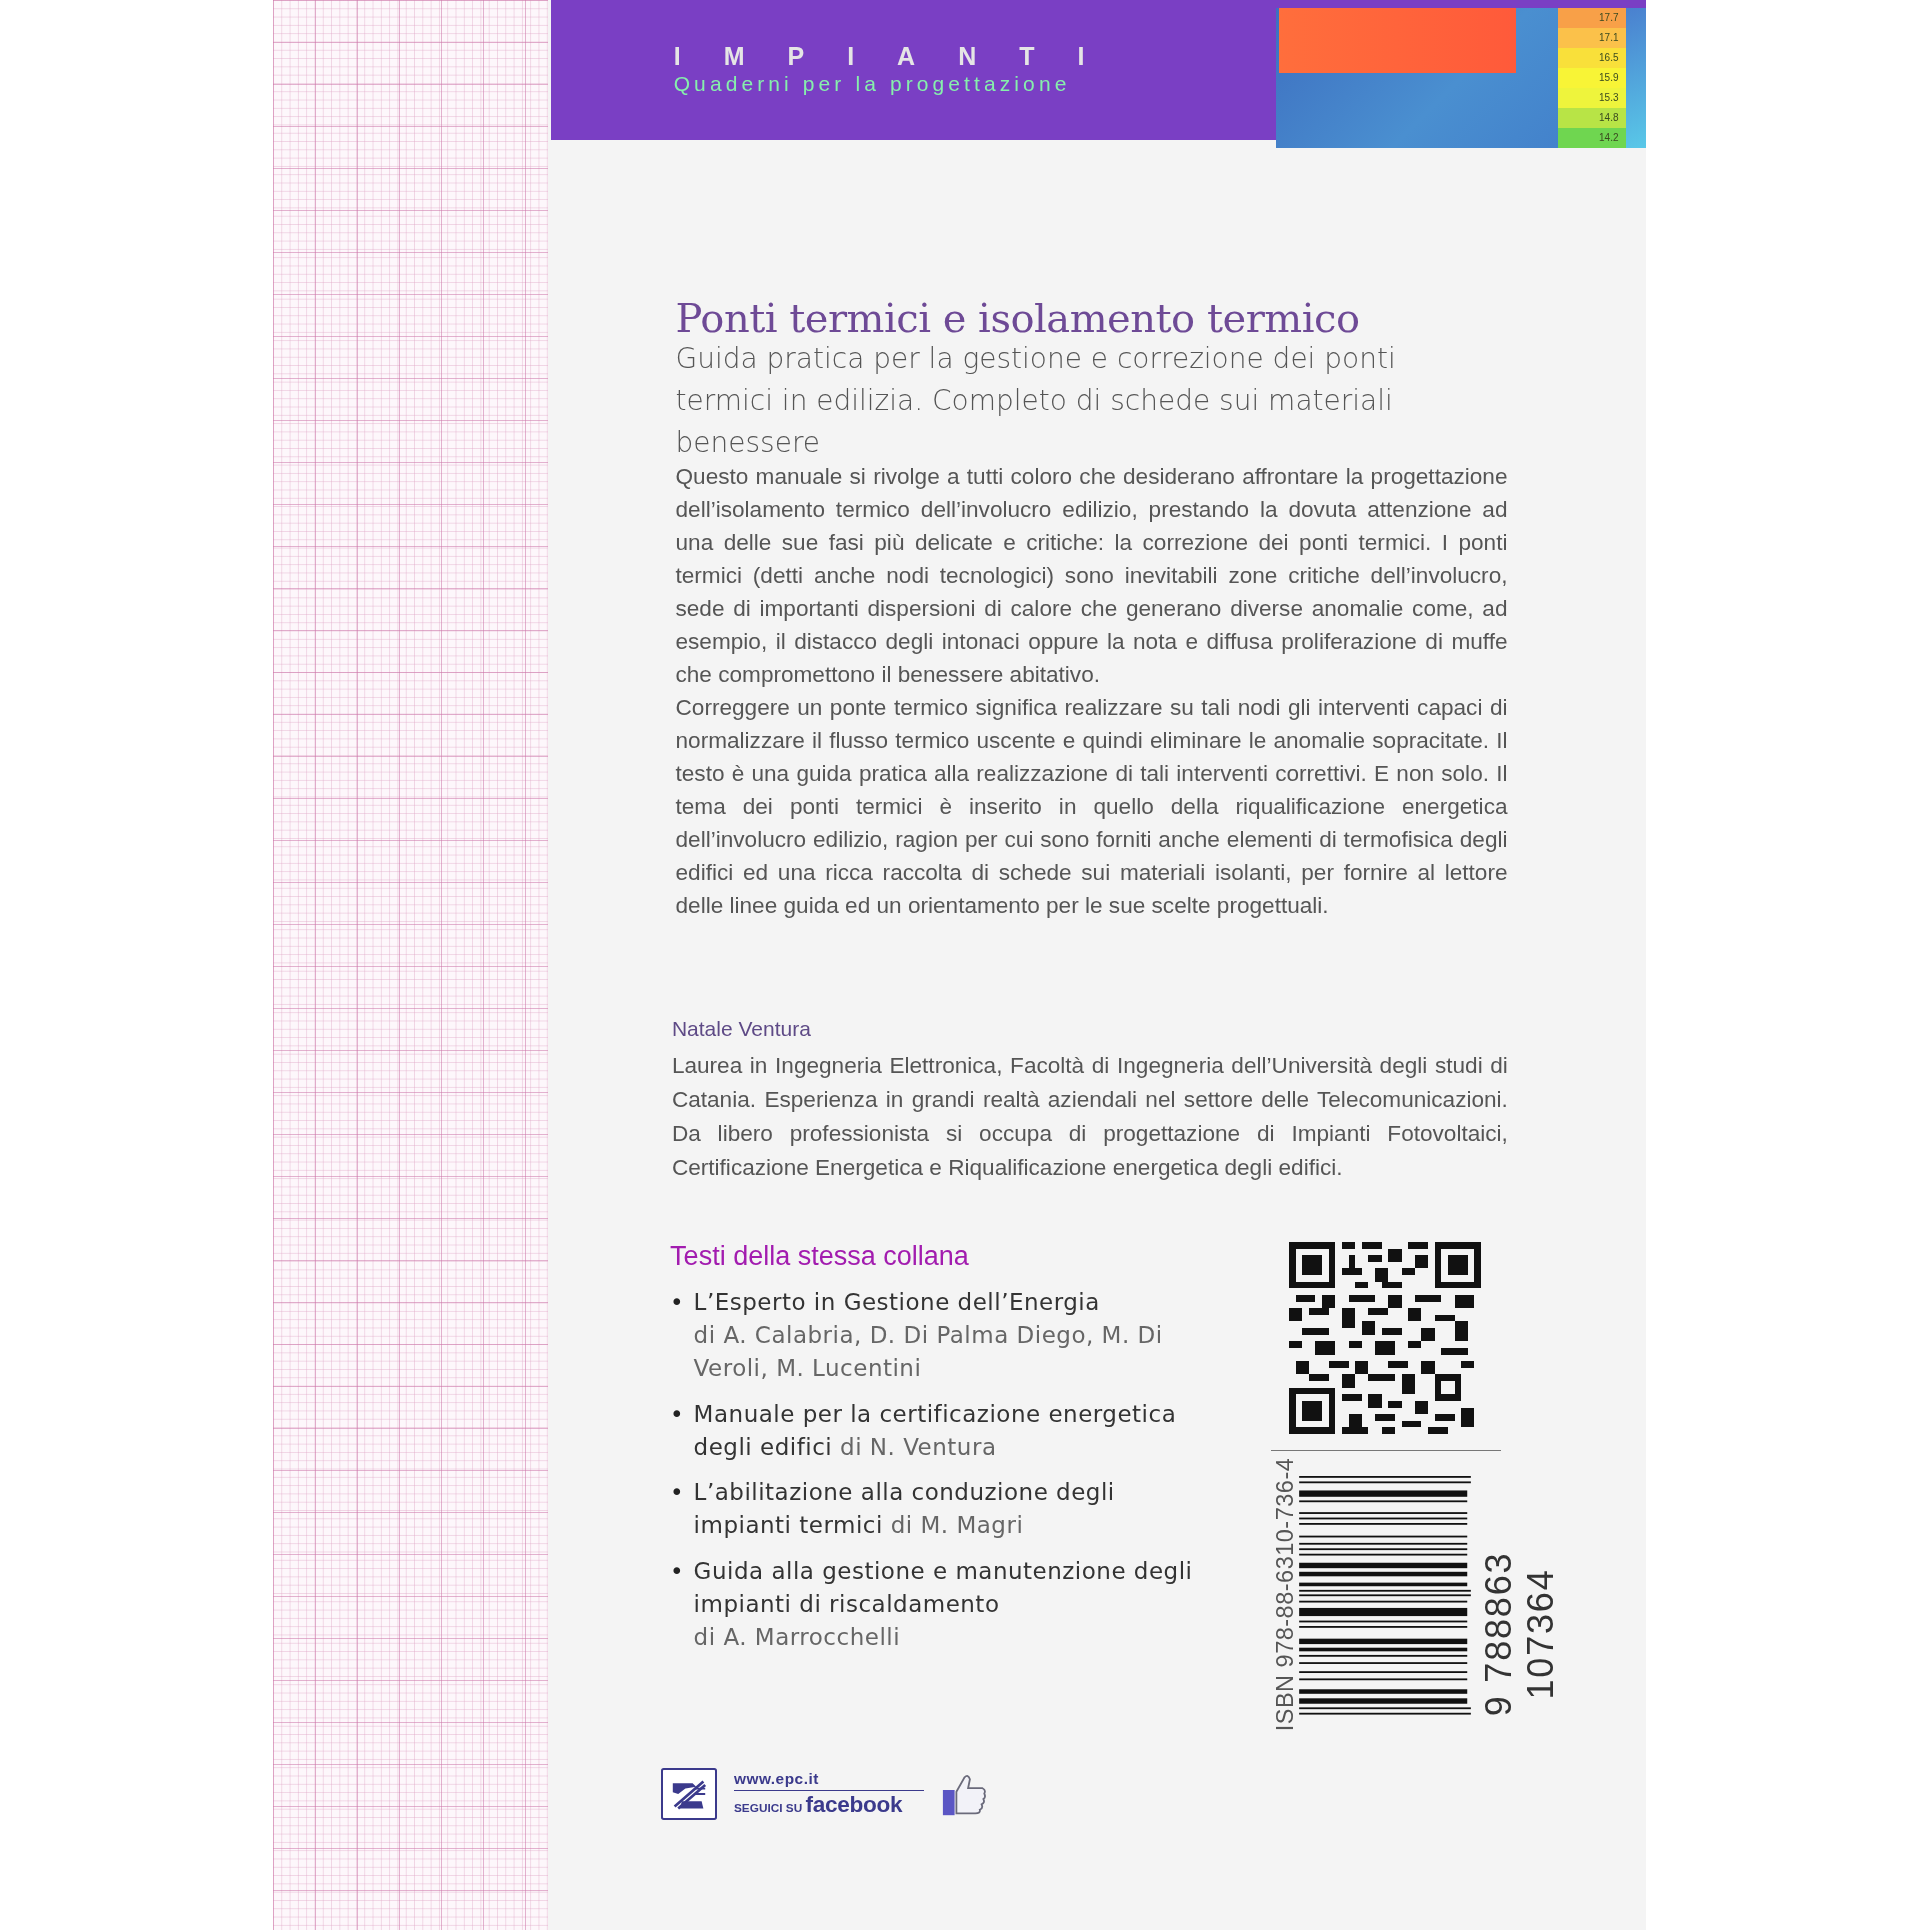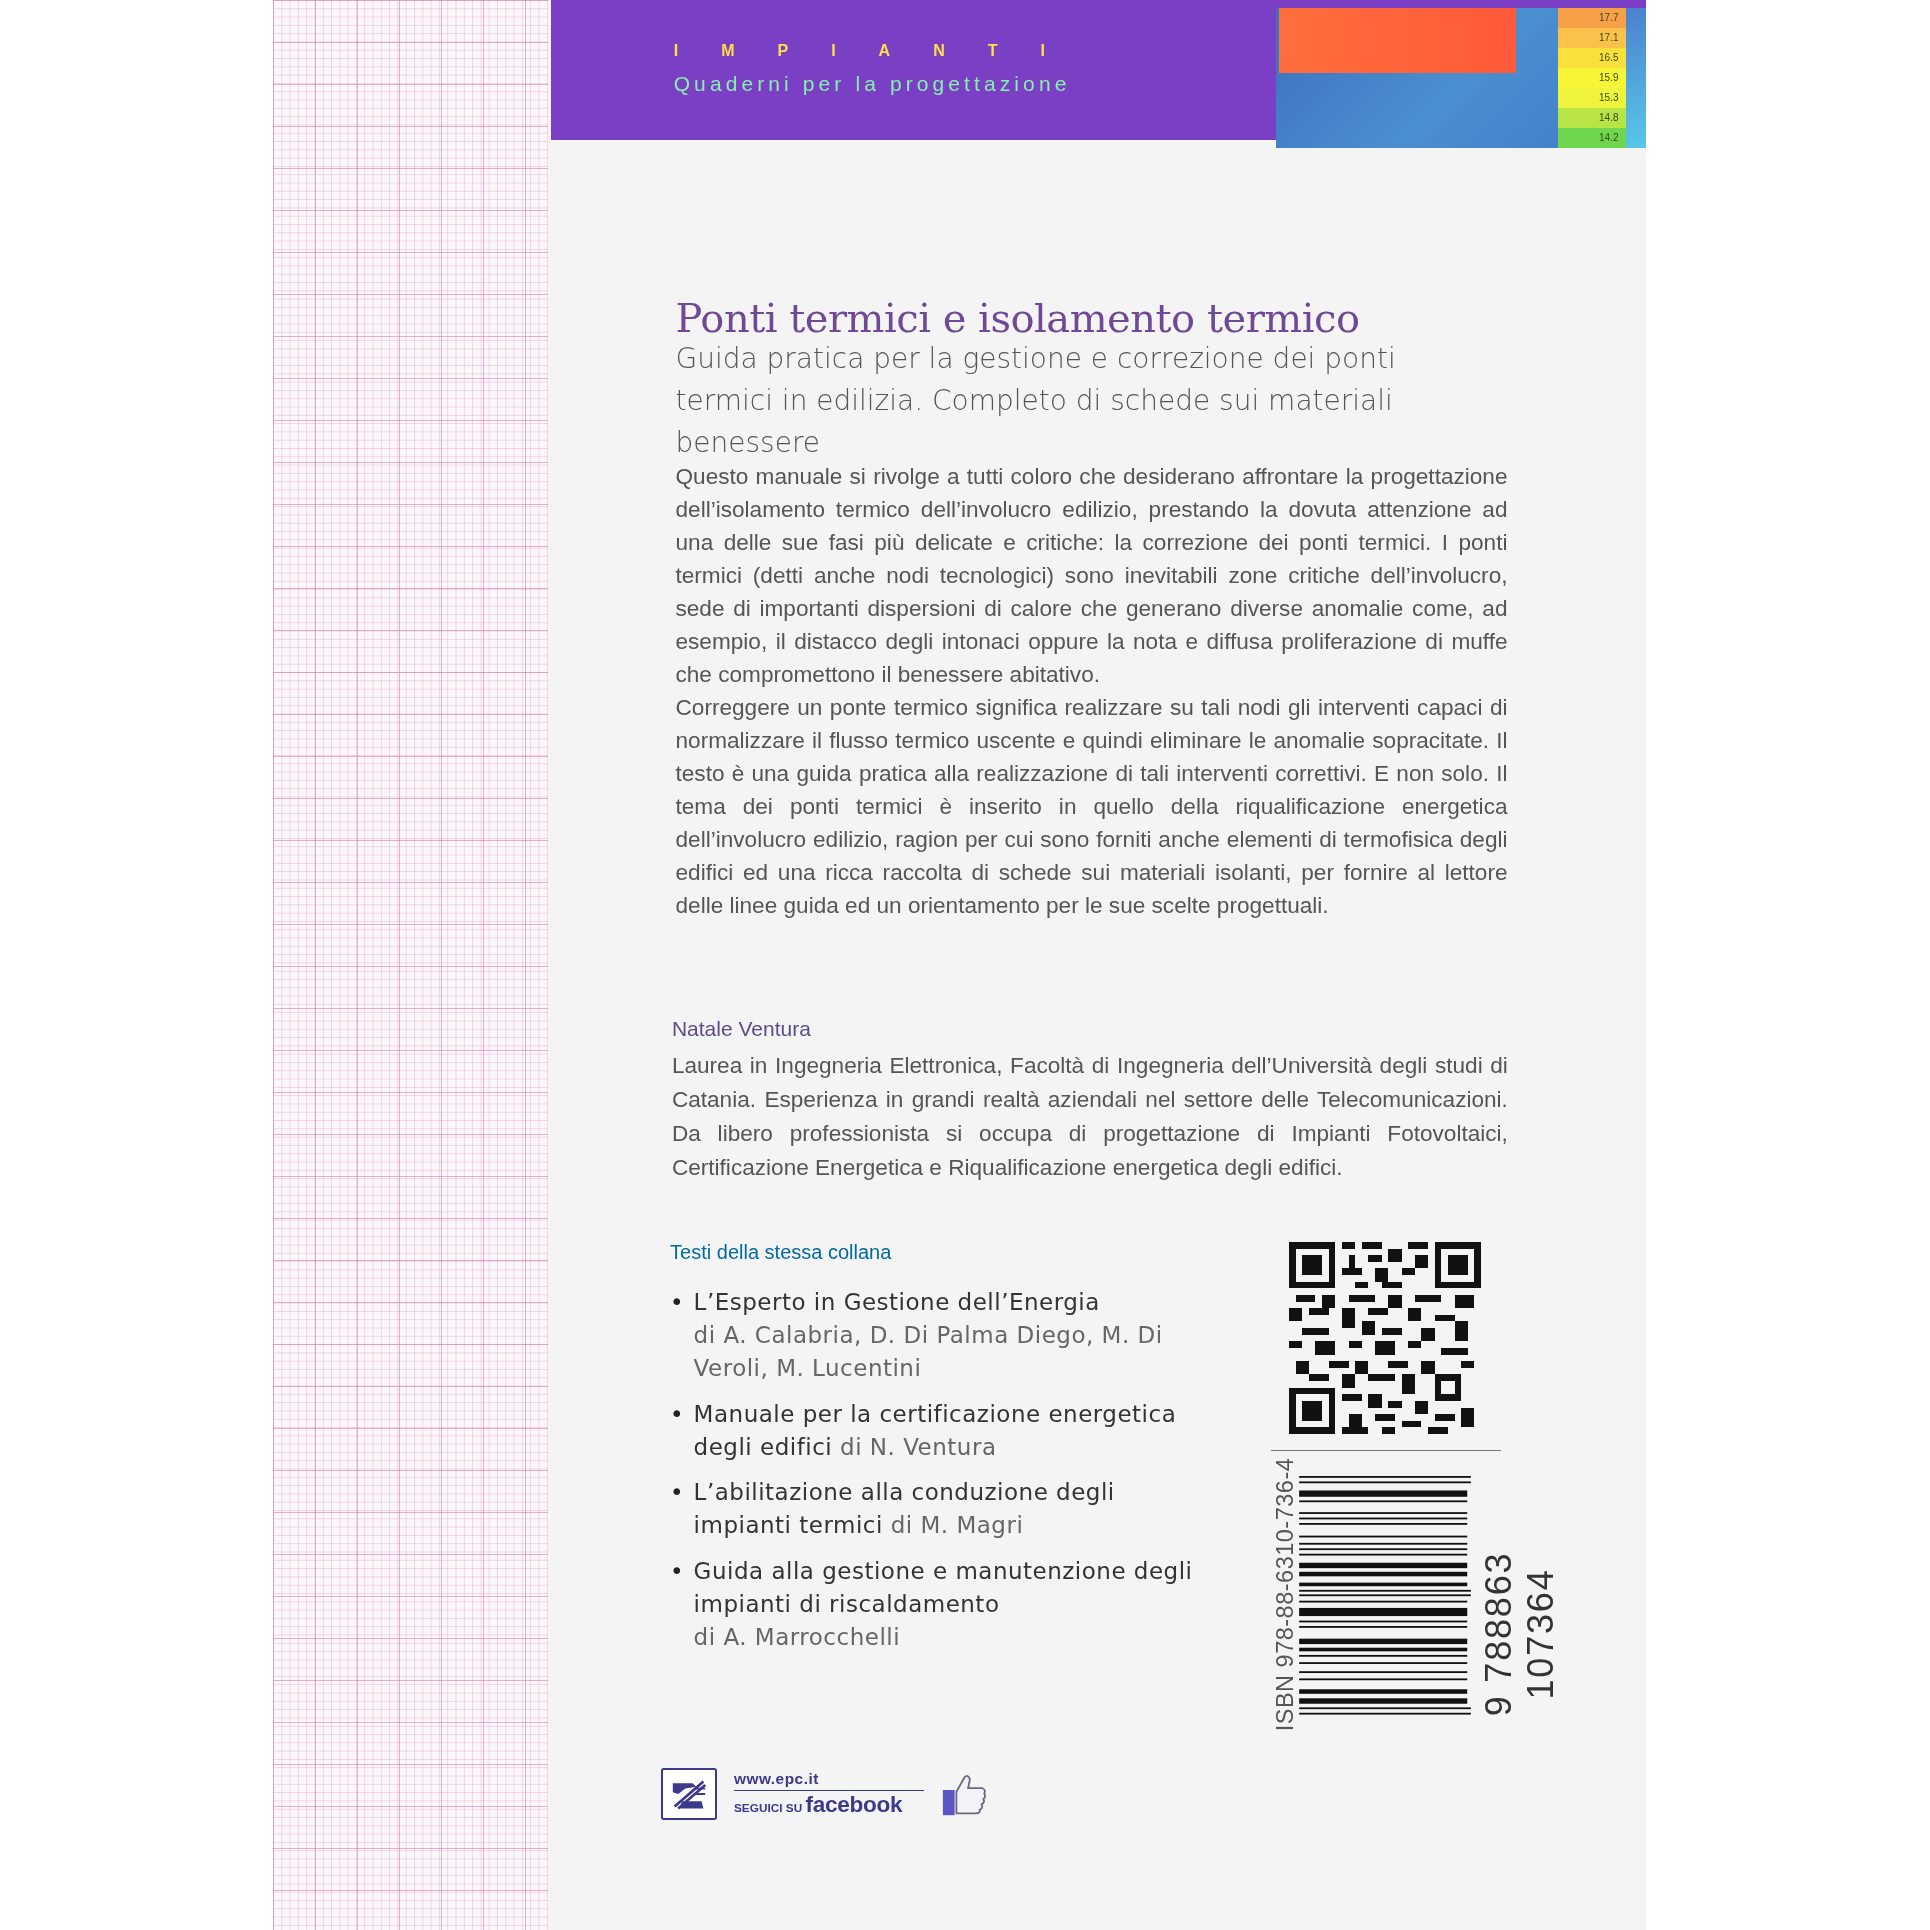--- a/index.html
+++ b/index.html
@@ -19,23 +19,23 @@
   }
   .cover {
     position:absolute; left:548px; top:0; width:1098px; height:1930px;
     background:#f4f4f4;
   }
   .band {
     position:absolute; left:2.7px; top:0; width:1095px; height:140px;
     background:#7a3fc4;
   }
   .band .series-title {
-    position:absolute; left:123px; top:42px; color:#fde047;
+    position:absolute; left:123px; top:42px; color:#e5e5e5;
     font-family:"Liberation Sans", sans-serif; font-weight:bold;
-    font-size:16px; letter-spacing:43px;
+    font-size:25px; letter-spacing:43px;
   }
   .band .series-subtitle {
     position:absolute; left:123px; top:72px; color:#86efac;
     font-family:"Liberation Sans", sans-serif; font-size:21px; letter-spacing:4.1px;
   }
   .thermal {
     position:absolute; left:725px; top:0; width:370px; height:140px;
     background:linear-gradient(135deg,#3d6fc0 0%,#4a8fd0 50%,#3f7bc9 100%);
     margin-top:8px;
   }
@@ -71,21 +71,21 @@
   .description p { margin:0; }
   .author-name {
     position:absolute; top:1017px; left:0.9px; font-size:21px; color:#5e4a86;
     font-family:"Liberation Sans",sans-serif;
   }
   .author-bio {
     position:absolute; top:1049px; left:0.9px; width:836px; font-size:22.6px; line-height:34px;
     color:#555555; text-align:justify; font-family:"Liberation Sans",sans-serif;
   }
   .series-heading {
-    position:absolute; top:1241px; left:-0.9px; font-size:20px; color:#0369a1;
+    position:absolute; top:1241px; left:-0.9px; font-size:27px; color:#a21caf;
     font-family:"Liberation Sans",sans-serif;
   }
   .series-list { position:absolute; top:1286px; left:-0.9px; width:543px; margin:0; padding:0; list-style:none; }
   .series-list li {
     position:relative; padding-left:23.5px; font-size:23px; line-height:33px; color:#444;
     margin-bottom:12.7px; font-family:"DejaVu Sans","Liberation Sans",sans-serif; letter-spacing:0.5px;
   }
   .series-list li .bullet { position:absolute; left:0; top:0; color:#222; }
   .series-list li .title { color:#333; }
   .series-list li .by { color:#666; }

